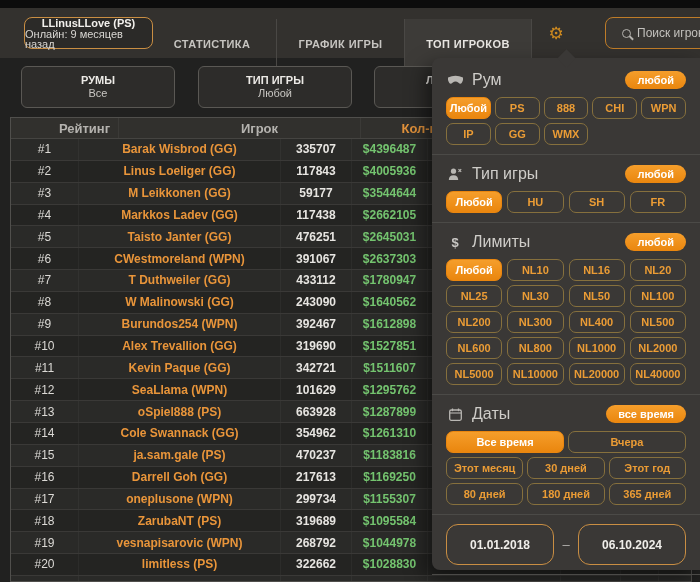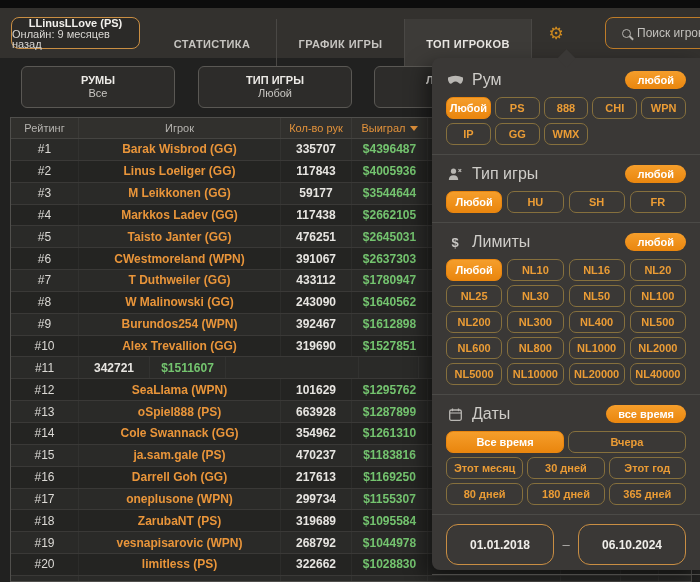--- a/index.html
+++ b/index.html
@@ -1,21 +1,21 @@
 <!DOCTYPE html>
 <html><head>
 <meta charset="utf-8">
 <style>
   *{margin:0;padding:0;box-sizing:border-box;font-family:"Liberation Sans",sans-serif;}
   html,body{background:#151514;}
   .screen{position:relative;width:700px;height:582px;background:#212120;overflow:hidden;}
   .topstrip{position:absolute;left:0;top:0;width:700px;height:8px;background:#0c0c0c;}
   
   .header{position:absolute;left:0;top:8px;width:700px;height:50px;background:#33312e;}
-  .player-box{position:absolute;left:11px;top:9px;width:129px;height:32px;border:1px solid #c98e43;border-radius:8px;background:#2b2a28;display:flex;flex-direction:column;align-items:center;justify-content:center;cursor:pointer;}
+  .player-box{position:absolute;left:24px;top:9px;width:129px;height:32px;border:1px solid #c98e43;border-radius:8px;background:#2b2a28;display:flex;flex-direction:column;align-items:center;justify-content:center;cursor:pointer;}
   .player-box .t1{font-size:11px;font-weight:700;color:#f2f0ec;line-height:12px;}
   .player-box .t2{font-size:11px;color:#d9d7d3;line-height:10px;}
   .tabs{position:absolute;left:148px;top:11px;height:50px;display:flex;}
   .tab{width:128px;height:50px;display:flex;align-items:center;justify-content:center;font-size:11px;font-weight:700;letter-spacing:.4px;color:#c6c4c0;border-left:1px solid #4a4845;cursor:pointer;position:relative;}
   .tab:first-child{border-left:none;}
   .tab.active{background:#3d3b38;color:#e8e6e2;border-right:1px solid #4a4845;}
   .tab.active::after{content:"";position:absolute;left:0;bottom:0;width:100%;height:3px;background:#ef8f1a;}
   .gear{position:absolute;left:544px;top:0;width:24px;height:50px;display:flex;align-items:center;justify-content:center;font-size:17px;color:#cf8a1f;cursor:pointer;}
   .searchbox{position:absolute;left:570px;top:9px;width:118px;height:32px;border:1px solid #bf7c28;border-radius:8px;background:#383633;display:flex;align-items:center;padding:0 16px;gap:6px;margin-left:35px;}
   .search-glyph{width:9px;height:9px;border:1.5px solid #b5b3af;border-radius:50%;position:relative;display:inline-block;flex:none;}
@@ -23,21 +23,21 @@
   .searchbox input{flex:1;min-width:0;background:transparent;border:none;outline:none;color:#e3e1dd;font-size:12px;}
   .searchbox input::placeholder{color:#c3c1bd;opacity:1;}
   
   .fbox{position:absolute;top:66px;width:154px;height:42px;background:#2d2c2a;border:1px solid #5a5854;border-radius:6px;display:flex;flex-direction:column;align-items:center;justify-content:center;cursor:pointer;}
   .fbox .ft{font-size:11px;font-weight:700;color:#eceae6;line-height:13px;}
   .fbox .fv{font-size:11px;color:#c9c7c3;line-height:13px;}
   
   .table-clip{position:absolute;left:10px;top:117px;width:682px;height:465px;overflow:hidden;border:1px solid #504f4c;}
   .ttable{width:720px;}
   .thead{display:flex;height:21px;background:#31302d;border-bottom:1px solid #454441;}
-  .th{display:flex;align-items:center;justify-content:center;font-size:11px;font-weight:400;color:#b5b3af;border-right:1px solid rgba(255,255,255,.05);cursor:pointer;}
+  .th{display:flex;align-items:center;justify-content:center;font-size:13px;font-weight:700;color:#b5b3af;border-right:1px solid rgba(255,255,255,.05);cursor:pointer;margin-left:40px;}
   .th.orange{color:#e2923b;}
   .sort-arrow{width:0;height:0;border-left:4px solid transparent;border-right:4px solid transparent;border-top:5px solid #e2923b;margin-left:4px;}
   .trow{display:flex;height:21.85px;background:#2a2a28;border-bottom:1px solid #3a3937;cursor:pointer;}
   .trow.alt{background:#242422;}
   .td{display:flex;align-items:center;justify-content:center;font-size:12px;border-right:1px solid rgba(255,255,255,.04);}
   .c0{width:68px;flex:none;}.c1{width:202px;flex:none;}.c2{width:71px;flex:none;}.c3{width:76px;flex:none;}
   .c4{width:133px;flex:none;}.c5{width:60px;flex:none;}.c6{width:38px;flex:none;}.c7{width:70px;flex:none;}
   .td.c0{color:#dcdad6;}
   .td.c1{color:#e9953a;font-weight:700;}
   .td.c2{color:#e7e5e1;font-weight:700;}
@@ -213,20 +213,21 @@
             <div class="td c1">Alex Trevallion (GG)</div>
             <div class="td c2">319690</div>
             <div class="td c3">$1527851</div>
             <div class="td c4"></div>
             <div class="td c5"></div>
             <div class="td c6"></div>
             <div class="td c7"></div>
           </div>
           <div class="trow">
             <div class="td c0">#11</div>
+            <div class="td c1">Kevin Paque (GG)</div>
             <div class="td c2">342721</div>
             <div class="td c3">$1511607</div>
             <div class="td c4"></div>
             <div class="td c5"></div>
             <div class="td c6"></div>
             <div class="td c7"></div>
           </div>
           <div class="trow alt">
             <div class="td c0">#12</div>
             <div class="td c1">SeaLlama (WPN)</div>

